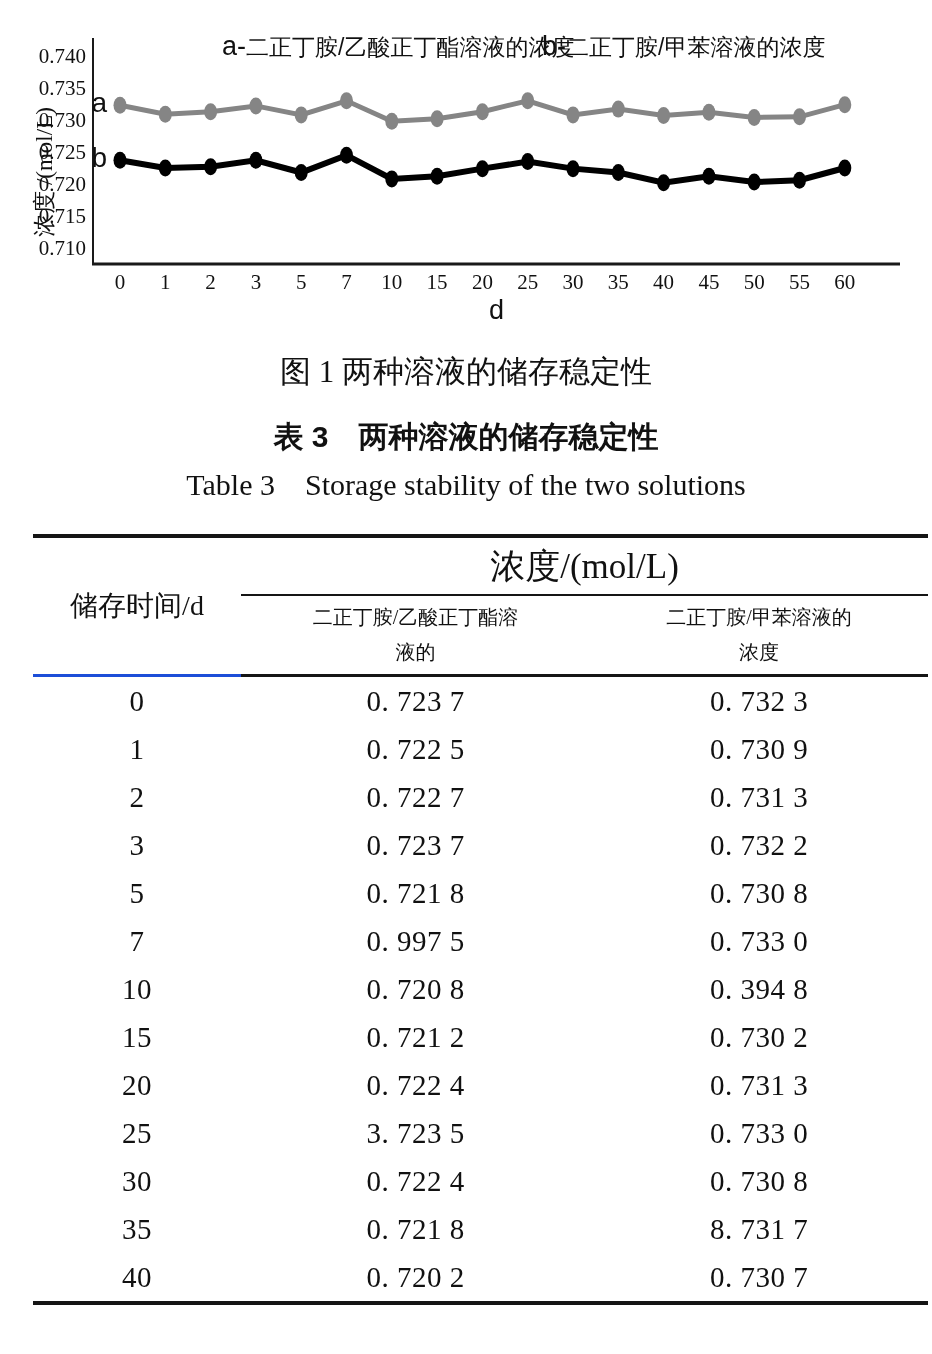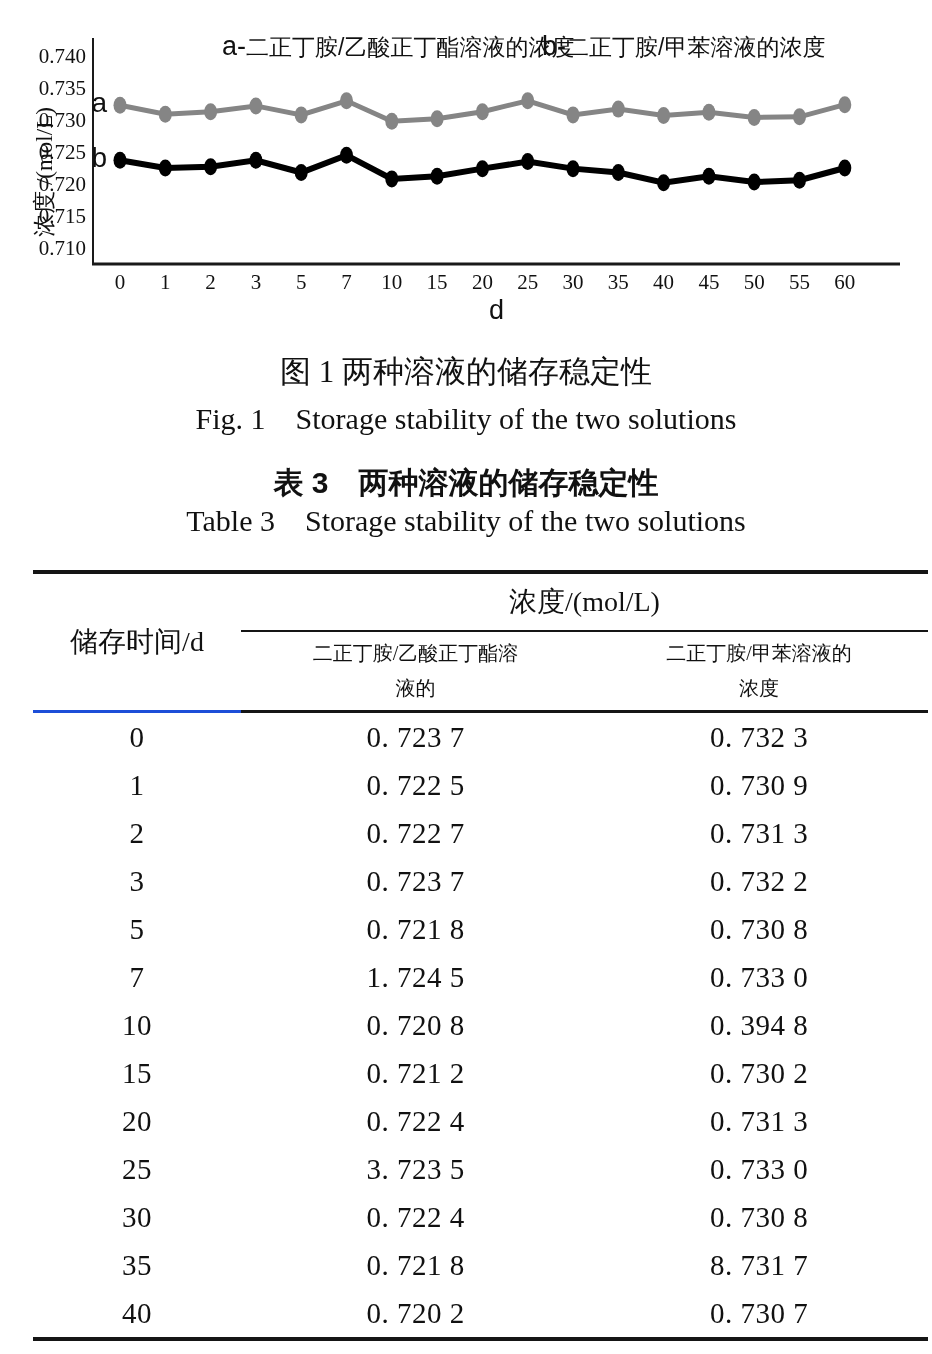--- a/index.html
+++ b/index.html
@@ -18,37 +18,37 @@
   .xlab{font-family:"Liberation Sans",sans-serif;font-size:27px;fill:#111;}
   .ylab{font-family:"Liberation Serif",serif;font-size:23px;fill:#111;}
   .serieslab{font-family:"Liberation Sans",sans-serif;font-size:28px;fill:#111;}
   .legend-prefix{font-family:"Liberation Sans",sans-serif;font-size:27px;fill:#111;}
   .legend-text{font-family:"Liberation Sans",sans-serif;font-size:23px;fill:#111;}
   
   .cap{width:932px;text-align:center;white-space:pre;margin:0;}
   .fig-cap-zh{margin-top:20px;font-size:31px;line-height:40px;font-family:"Liberation Serif",serif;}
   .fig-cap-en{margin-top:8px;font-size:30px;line-height:38px;font-family:"Liberation Serif",serif;}
   .tab-cap-zh{margin-top:26px;font-size:30px;line-height:38px;font-weight:700;font-family:"Liberation Sans",sans-serif;}
-  .tab-cap-en{font-size:30px;line-height:38px;font-family:"Liberation Serif",serif;}
+  .tab-cap-en{margin-top:10px;font-size:30px;line-height:38px;font-family:"Liberation Serif",serif;}
   
   table.stab{
     border-collapse:collapse;
     table-layout:fixed;
     width:895px;
     margin:30px 0 0 33px;
     border-top:4px solid #151515;
     border-bottom:4px solid #151515;
     font-family:"Liberation Serif",serif;
   }
   table.stab col.c1{width:208px;}
   table.stab col.c2{width:349px;}
   table.stab col.c3{width:338px;}
   table.stab th{font-weight:400;text-align:center;padding:0;}
   th.col1{font-size:28px;border-bottom:3px solid #1d4ed8;}
-  th.span{font-size:28px;height:56px;border-bottom:2px solid #151515;vertical-align:middle;}
+  th.span{font-size:35px;height:56px;border-bottom:2px solid #151515;vertical-align:middle;}
   tr.sub-row th{
     font-size:20px;line-height:35px;height:78px;
     vertical-align:middle;white-space:pre-line;
     border-bottom:3px solid #151515;
   }
   table.stab td{
     height:48px;font-size:29px;text-align:center;
     vertical-align:middle;padding:0;letter-spacing:0.5px;
   }
 </style>
@@ -122,21 +122,20 @@
       <ellipse cx="663.5999999999999" cy="182.72000000000025" rx="6.5" ry="8.5" fill="#000000"></ellipse>
       <ellipse cx="708.9" cy="176.32000000000025" rx="6.5" ry="8.5" fill="#000000"></ellipse>
       <ellipse cx="754.1999999999999" cy="182.07999999999961" rx="6.5" ry="8.5" fill="#000000"></ellipse>
       <ellipse cx="799.5" cy="180.15999999999983" rx="6.5" ry="8.5" fill="#000000"></ellipse>
       <ellipse cx="844.8" cy="167.99999999999974" rx="6.5" ry="8.5" fill="#000000"></ellipse>
       <text x="107" y="167.31999999999988" class="serieslab" text-anchor="end">b</text>
       <text x="542" y="55" text-anchor="start"><tspan class="legend-prefix">b-</tspan><tspan class="legend-text">二正丁胺/甲苯溶液的浓度</tspan></text>
     </svg>
 
   <p class="cap fig-cap-zh">图 1 两种溶液的储存稳定性</p>
-  <p class="cap fig-cap-en">Fig. 1 Storage stability of the two solutions</p>
 
   <p class="cap tab-cap-zh">表 3 两种溶液的储存稳定性</p>
   <p class="cap tab-cap-en">Table 3 Storage stability of the two solutions</p>
 
   <table class="stab">
     <colgroup>
         <col class="c1">
         <col class="c2">
         <col class="c3">
       </colgroup>
@@ -173,21 +172,21 @@
           <td>0. 723 7</td>
           <td>0. 732 2</td>
         </tr>
         <tr>
           <td>5</td>
           <td>0. 721 8</td>
           <td>0. 730 8</td>
         </tr>
         <tr>
           <td>7</td>
-          <td>1. 724 5</td>
+          <td>0. 997 5</td>
           <td>0. 733 0</td>
         </tr>
         <tr>
           <td>10</td>
           <td>0. 720 8</td>
           <td>0. 394 8</td>
         </tr>
         <tr>
           <td>15</td>
           <td>0. 721 2</td>

